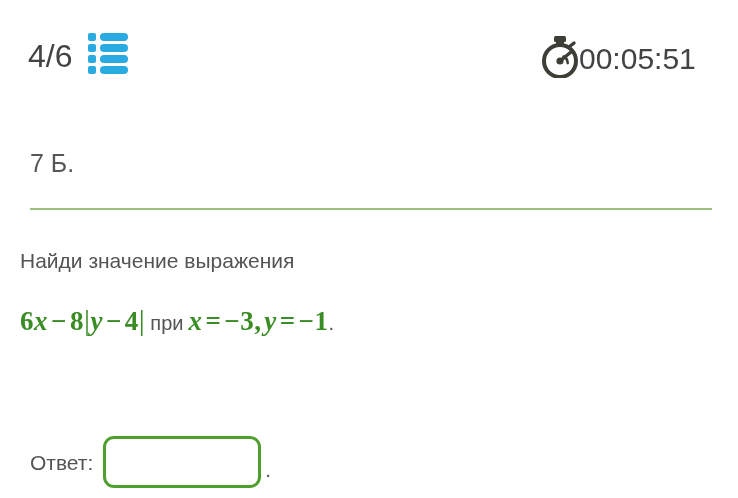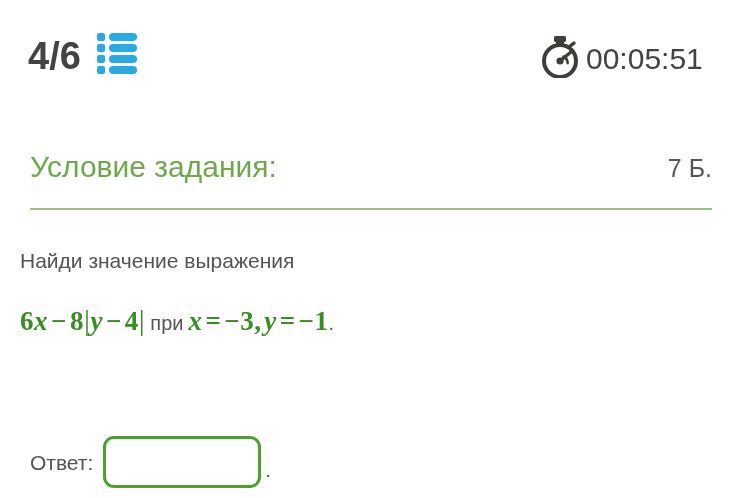--- a/index.html
+++ b/index.html
@@ -24,41 +24,41 @@
     height: 112px;
   }
   .progress-group {
     position: absolute;
     left: 28px;
     top: 32px;
     display: flex;
     align-items: center;
   }
   .progress-count {
-    font-size: 38px;
-    font-weight: 700;
+    font-size: 32px;
+    font-weight: 400;
     color: #434343;
     letter-spacing: 0px;
     line-height: 1;
   }
   .list-icon {
     margin-left: 16px;
     display: block;
   }
 
   .timer-group {
     position: absolute;
     left: 541px;
     top: 36px;
     display: flex;
     align-items: center;
   }
   .stopwatch-icon { display: block; }
   .timer-text {
-    margin-left: 7px;
+    margin-left: 0;
     font-size: 30px;
     font-weight: 300;
     color: #434343;
     line-height: 1;
   }
 
   
   .section-head {
     position: absolute;
     left: 30px;
@@ -204,21 +204,20 @@
           <path d="M22.5 20.5 a7.5 7.5 0 0 1 4.2 6.6" stroke="#3e3e38" stroke-width="2.6" fill="none" stroke-linecap="round"></path>
           <path d="M28 11 l5 -4" stroke="#3e3e38" stroke-width="3.4" stroke-linecap="round"></path>
         </g>
       </svg>
     </span>
     <span class="timer-text">00:05:51</span>
   </div>
 </div>
 
 <div class="section-head">
-  <span class="section-title">Условие задания:</span>
   <span class="section-points">7 Б.</span>
 </div>
 <div class="divider"></div>
 
 <div class="task">
 
   <div class="task-line1">Найди значение выражения</div>
 
   <div class="task-line2">
     <span class="math"><span class="num">6</span><span>x</span><span class="op">−</span><span class="num">8</span><span class="bar">|</span><span>y</span><span class="op">−</span><span class="num">4</span><span class="bar">|</span></span><span class="word">при</span><span class="math"><span>x</span><span class="op">=</span><span class="num">−3</span><span class="num">,</span> <span>y</span><span class="op">=</span><span class="num">−1</span></span><span class="period">.</span>

